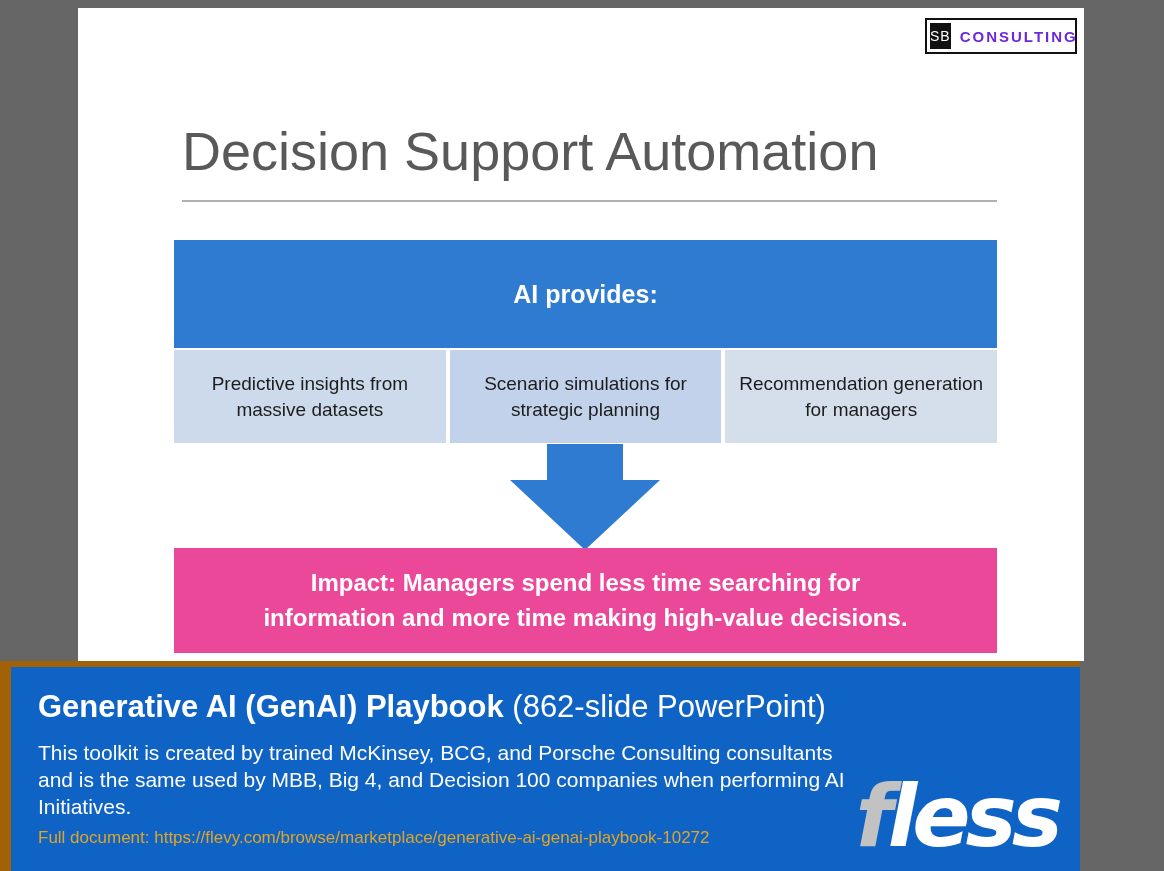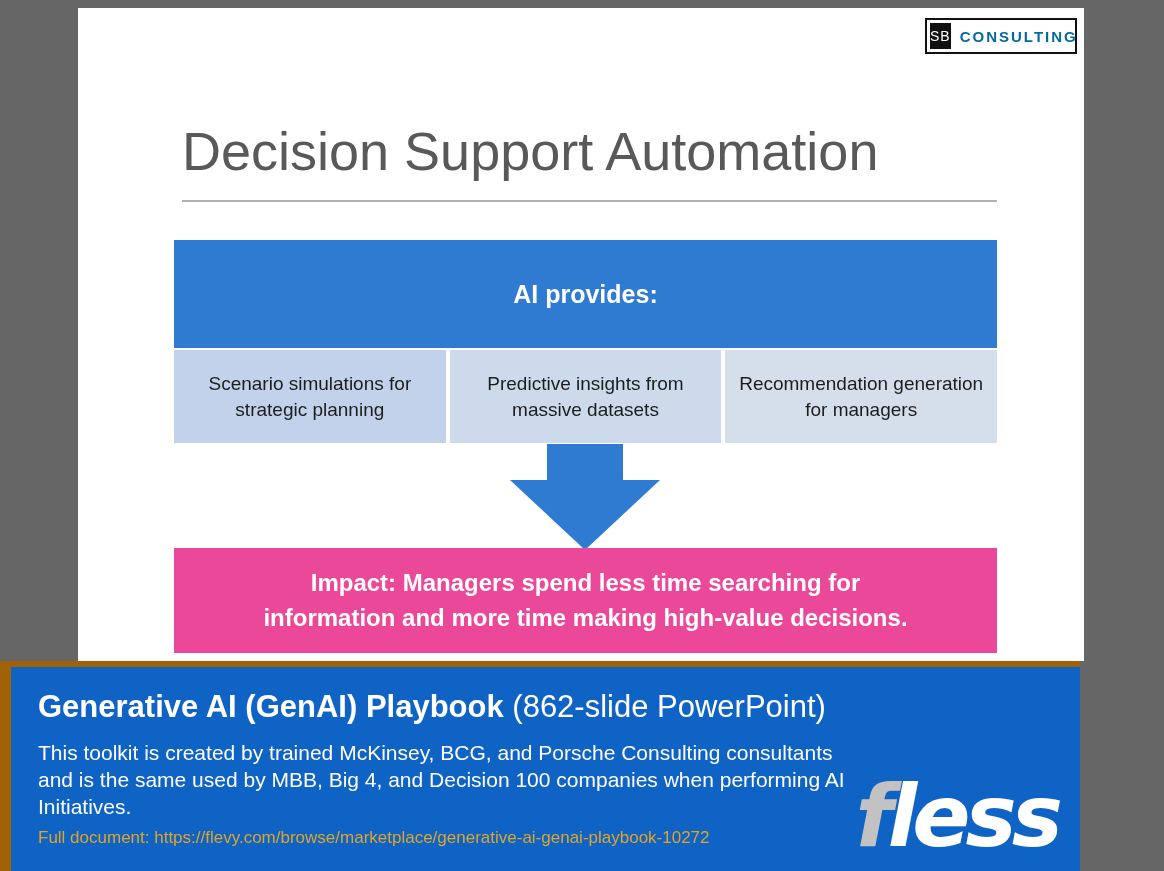--- a/index.html
+++ b/index.html
@@ -26,21 +26,21 @@
     box-sizing:border-box; padding:3px;
   }
   .sb-badge {
     background:#111111; color:#ffffff;
     width:40px; height:26px;
     display:flex; align-items:center; justify-content:center;
     font-weight:400; font-size:14px; letter-spacing:1px;
   }
   .sb-text {
     font-weight:800; font-size:15px; letter-spacing:2px;
-    color:#0369a1; margin-left:9px;
+    color:#6d28d9; margin-left:9px;
   }
 
   .slide-title {
     position:absolute; left:104px; top:112px;
     font-size:54px; font-weight:300; color:#595959;
     white-space:nowrap; letter-spacing:0px;
   }
   .title-divider {
     position:absolute; left:104px; top:192px;
     width:815px; height:2px; background:#b0b0b0;
@@ -134,22 +134,22 @@
     <span class="sb-badge">SB</span>
     <span class="sb-text">CONSULTING</span>
   </div>
 
   <div class="slide-title">Decision Support Automation</div>
   <div class="title-divider"></div>
 
   <div class="ai-header">AI provides:</div>
 
   <div class="benefits">
+    <div class="benefit c1">Predictive insights from massive datasets</div>
     <div class="benefit c2">Scenario simulations for strategic planning</div>
-    <div class="benefit c1">Predictive insights from massive datasets</div>
     <div class="benefit c4">Recommendation generation for managers</div>
   </div>
 
   <div class="arrow-stem"></div>
   <div class="arrow-head"></div>
 
   <div class="impact">Impact: Managers spend less time searching for information and more time making high-value decisions.</div>
 </div>
 
 <div class="banner">

